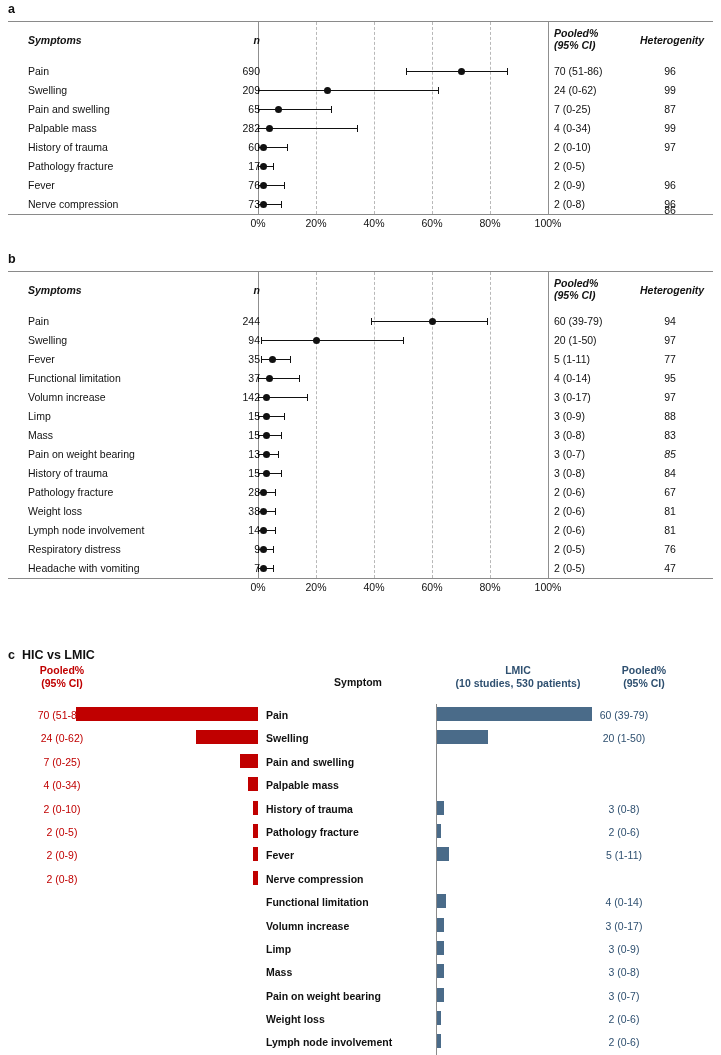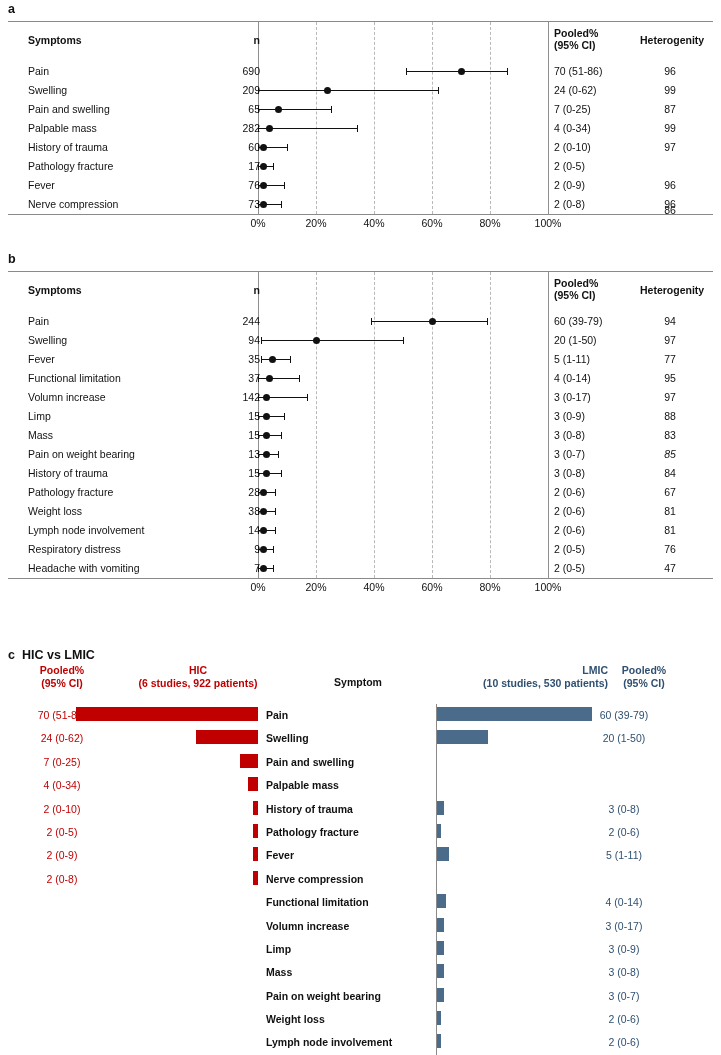--- a/index.html
+++ b/index.html
@@ -27,20 +27,21 @@
   .forest {
     position: relative;
     border-top: 1px solid #8a8a8a;
     border-bottom: 1px solid #8a8a8a;
     margin-top: 5px;
   }
   .fheader {
     display: block;
     position: relative;
     height: 40px;
+    font-style: italic;
   }
   .fheader .hdr {
     position: absolute;
     font-size: 10.5px;
     font-weight: bold;
     color: #111;
     line-height: 12px;
   }
   .frow {
     position: relative;
@@ -451,23 +452,22 @@
 </div>
 
 <div style="position:absolute; left:8px; top:648px; width:705px;">
   <div class="panel-title">
     <span class="panel-letter">c</span>
     <span>HIC vs LMIC</span>
   </div>
   <div class="cchart" id="cchart">
       <div class="cheader">
         <div class="h" style="left:8px; top:2px; width:92px; color:#c00000;">Pooled%<br>(95% CI)</div>
-        <div class="h" style="left:96px; top:2px; width:188px; color:#c00000;">HIC<br>(6 studies, 922 patients)</div>
         <div class="h" style="left:290px; top:14px; width:120px; color:#111;">Symptom</div>
-        <div class="h" style="left:420px; top:2px; width:180px; color:#2f5070;text-align:right;">LMIC<br>(10 studies, 530 patients)</div>
+        <div class="h" style="left:420px; top:2px; width:180px; color:#2f5070;">LMIC<br>(10 studies, 530 patients)</div>
         <div class="h" style="left:590px; top:2px; width:92px; color:#2f5070;">Pooled%<br>(95% CI)</div>
       </div>
       <div style="position: relative;">
         <div class="crow">
           <div class="lpool">70 (51-86)</div>
           <div class="bar-left" style="width: 182px; left: 68px;"></div>
           <div class="lbl">Pain</div>
           <div class="bar-right" style="width: 156px; left: 428px;"></div>
           <div class="rpool">60 (39-79)</div>
         </div>

